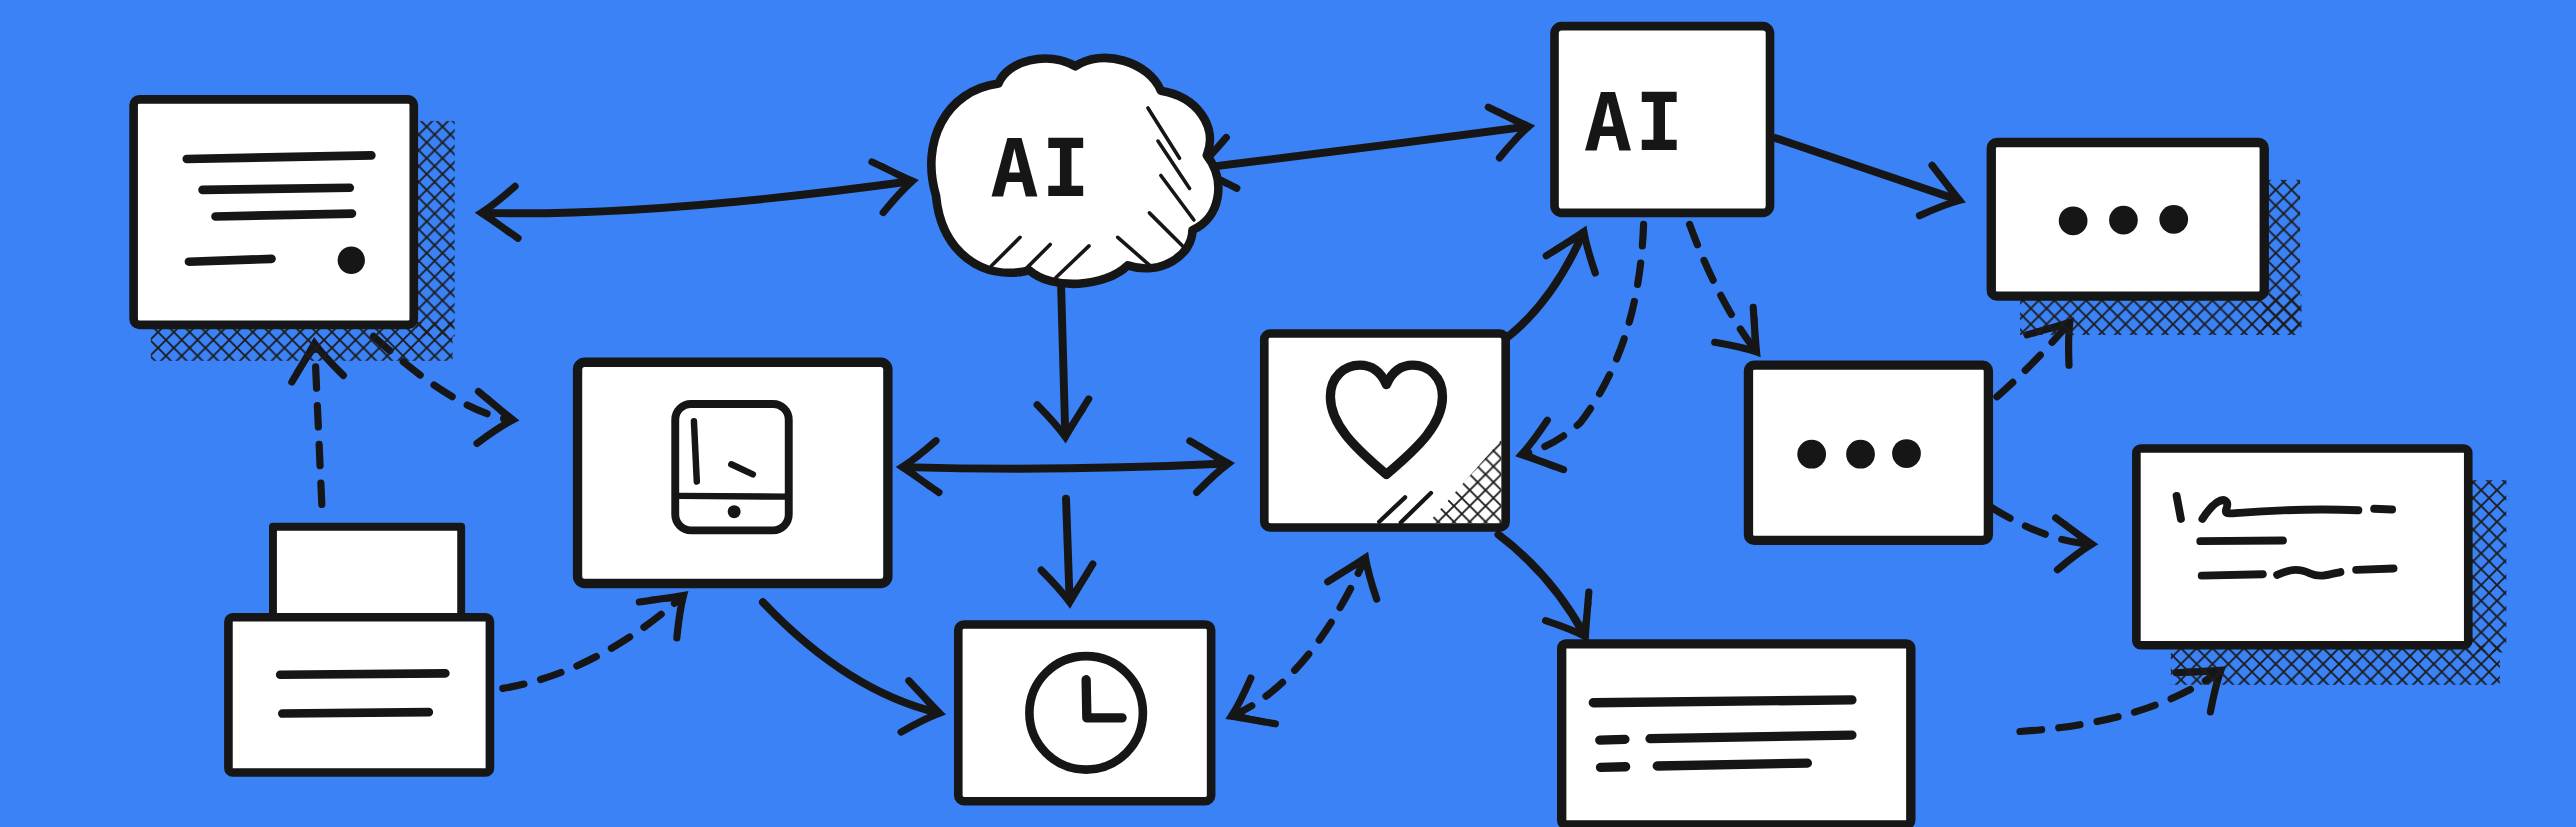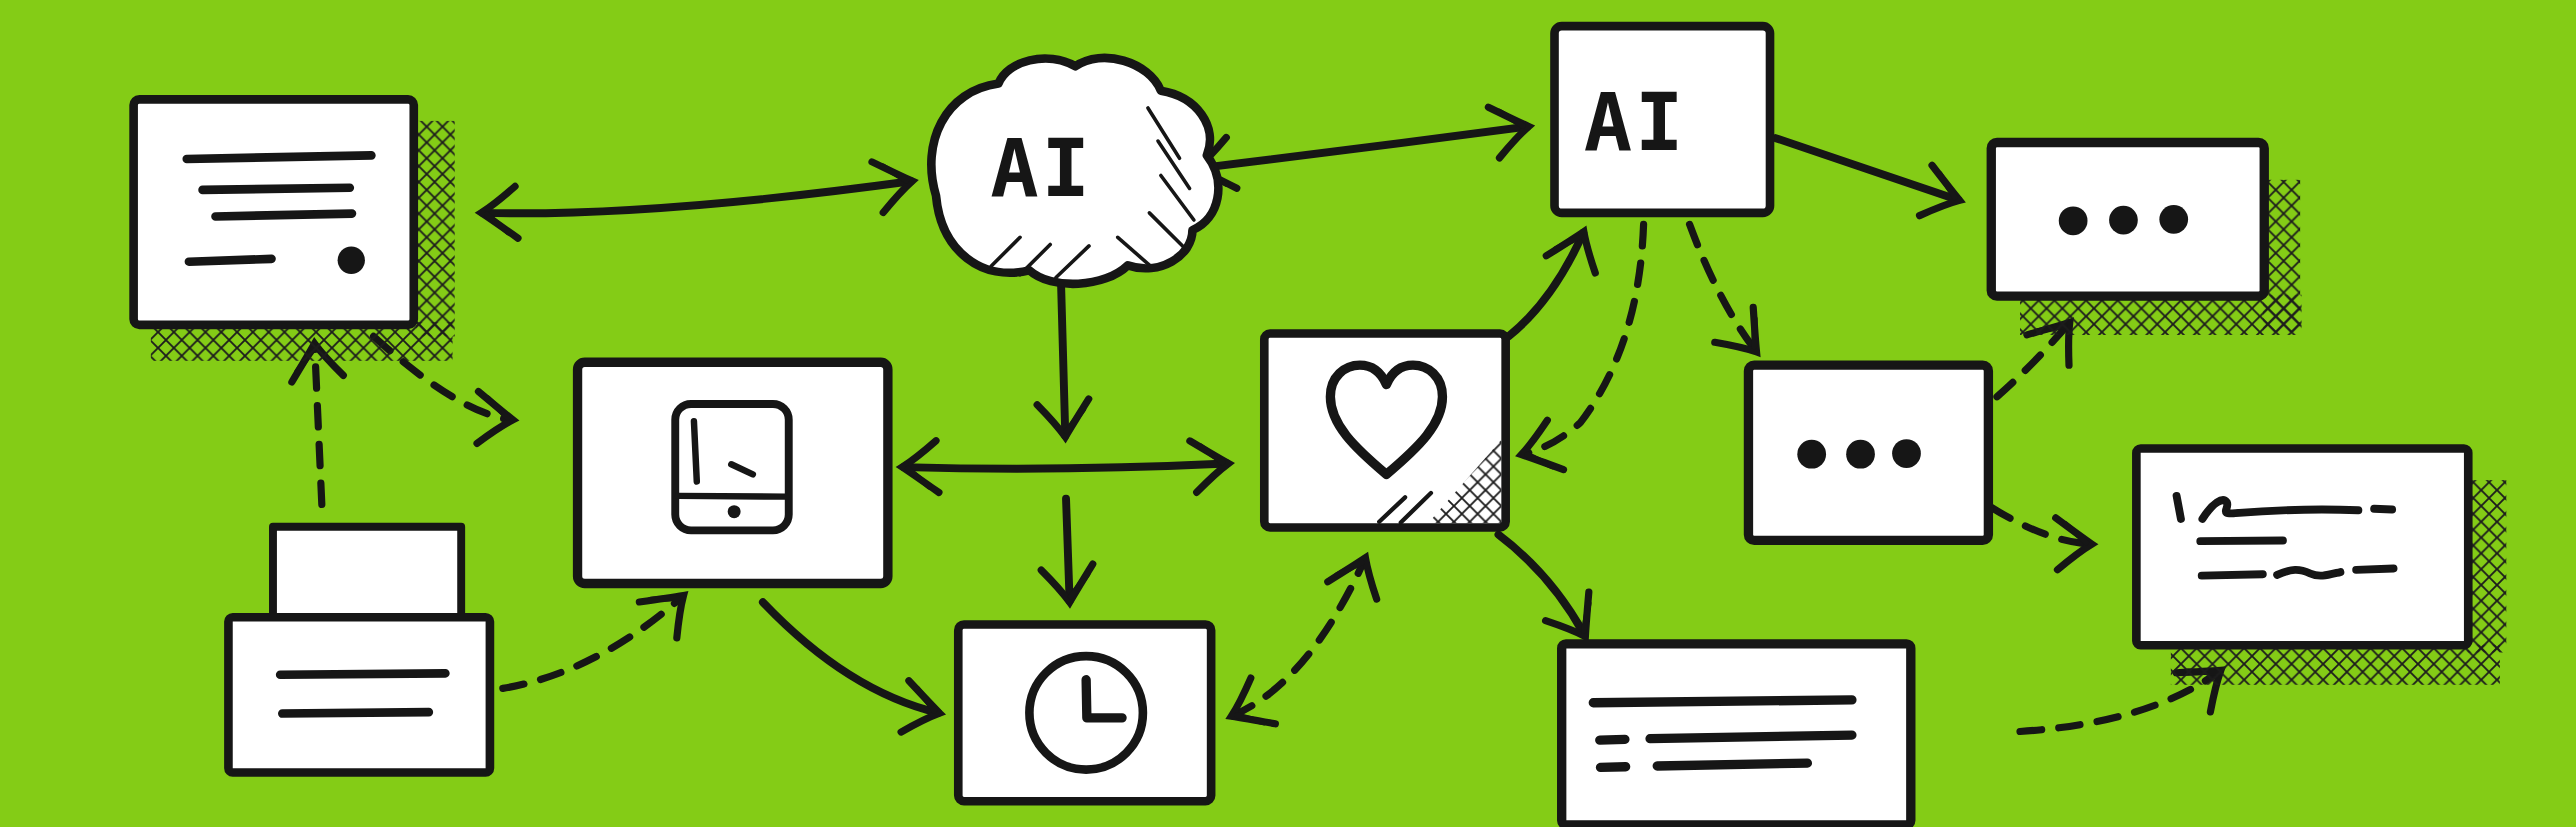--- a/index.html
+++ b/index.html
@@ -1,16 +1,16 @@
 <!DOCTYPE html>
 <html style="font-size:11.5px"><head>
 <meta charset="utf-8">
 <style>
   html,body{margin:0;padding:0;background:#ffffff;}
-  #stage{position:relative;width:2576px;height:828px;background:#84cc16;overflow:hidden;}
+  #stage{position:relative;width:2576px;height:828px;background:#3b82f6;overflow:hidden;}
   svg{display:block;}
   .ink{stroke:#161616;fill:none;stroke-linecap:round;stroke-linejoin:round;}
   .paper{fill:#ffffff;}
   .hatch{fill:url(#xh);}
   .box{fill:#ffffff;stroke:#161616;stroke-linecap:round;stroke-linejoin:round;}
   .edge{stroke:#161616;fill:none;stroke-linecap:round;stroke-width:11;}
   .edged{stroke:#161616;fill:none;stroke-linecap:round;stroke-width:10;stroke-dasharray:30 24;}
   text.ai{font-family:"DejaVu Sans Mono","Liberation Mono",monospace;font-weight:bold;
           font-size:112px;fill:#161616;letter-spacing:4px;text-anchor:middle;}
 </style>

